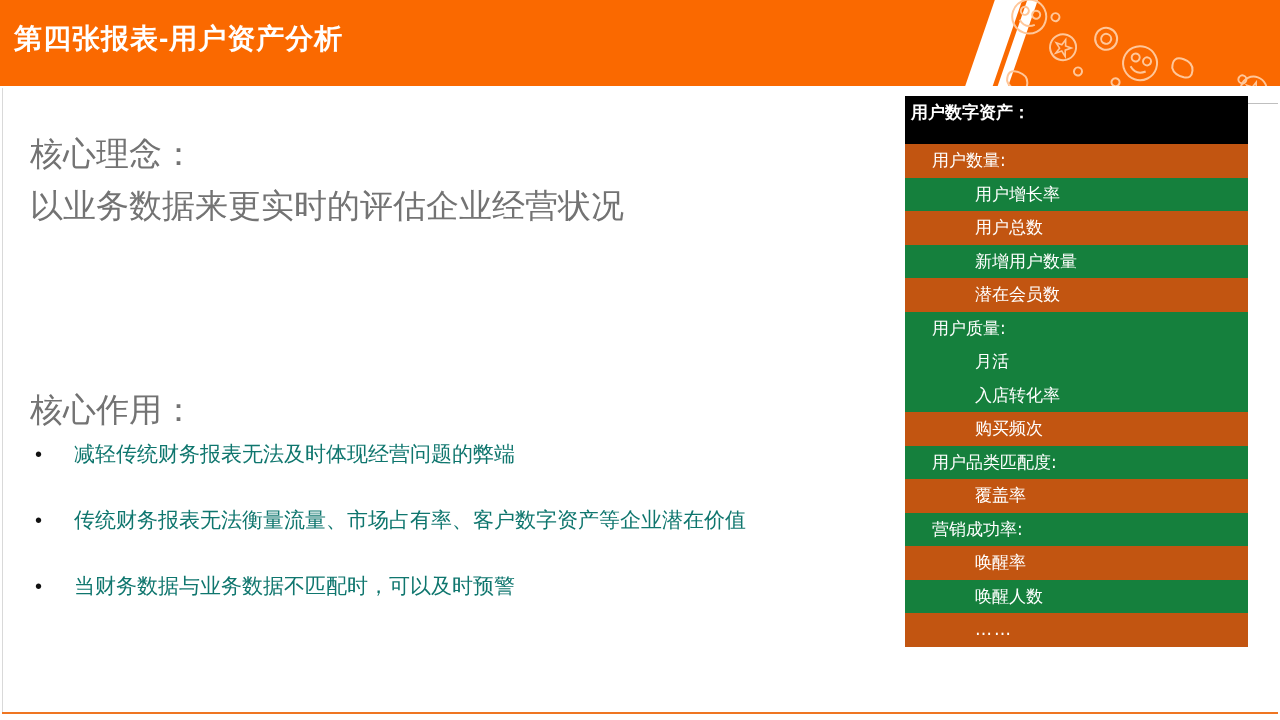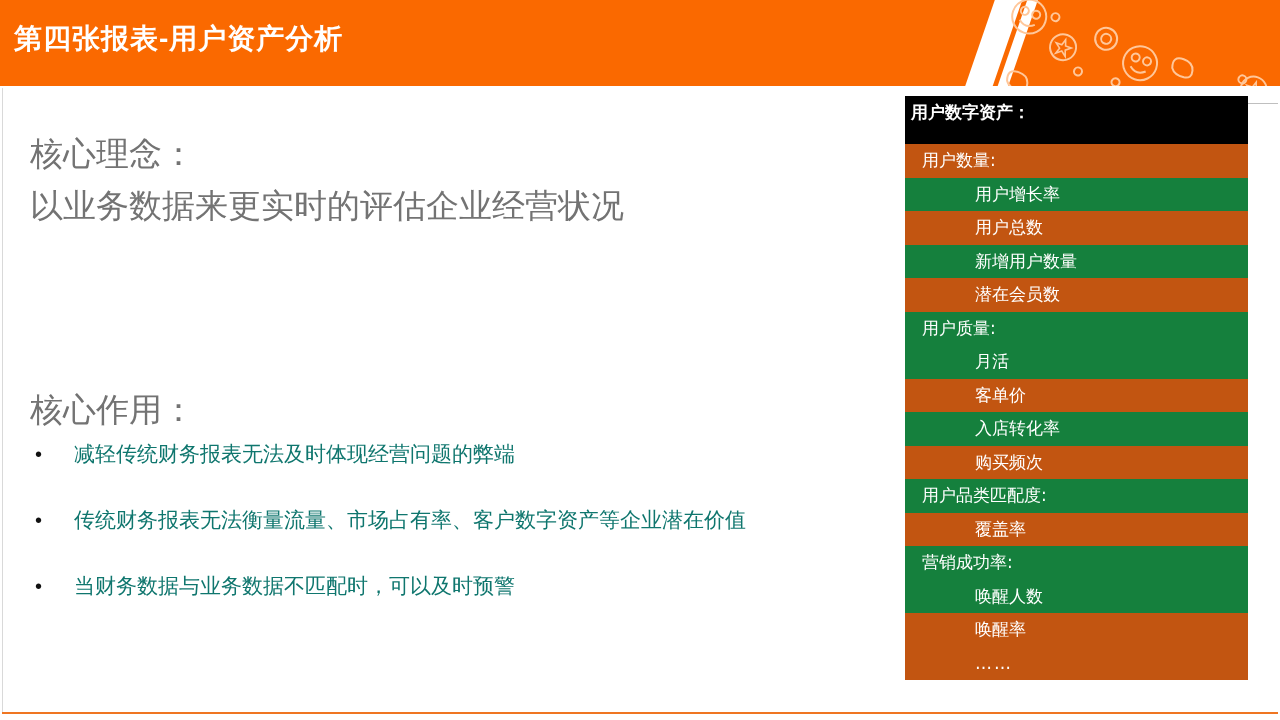--- a/index.html
+++ b/index.html
@@ -171,21 +171,21 @@
     height: 33.5px;
     line-height: 33.5px;
     color: #ffffff;
     font-size: 17px;
     white-space: nowrap;
     box-sizing: border-box;
     font-family: "DejaVu Sans", "Liberation Sans", sans-serif;
   }
   .asset-row.dark  { background: #c25511; }
   .asset-row.light { background: #15803d; }
-  .asset-row.lvl1 { padding-left: 17px; }
+  .asset-row.lvl1 { padding-left: 27px; }
   .asset-row.lvl2 { padding-left: 70px; }
   .asset-row.dots { padding-left: 70px; letter-spacing: 2px; }
 </style>
 </head>
 <body>
 
 <div id="slide">
 
   <div id="header">
 
@@ -288,25 +288,24 @@
   <div id="asset-table">
     <div id="asset-table-header">用户数字资产：</div>
     <div id="asset-table-rows">
         <div class="asset-row dark lvl1">用户数量:</div>
         <div class="asset-row light lvl2">用户增长率</div>
         <div class="asset-row dark lvl2">用户总数</div>
         <div class="asset-row light lvl2">新增用户数量</div>
         <div class="asset-row dark lvl2">潜在会员数</div>
         <div class="asset-row light lvl1">用户质量:</div>
         <div class="asset-row light lvl2">月活</div>
-        <div class="asset-row dark lvl2">客单价</div>
         <div class="asset-row light lvl2">入店转化率</div>
         <div class="asset-row dark lvl2">购买频次</div>
         <div class="asset-row light lvl1">用户品类匹配度:</div>
         <div class="asset-row dark lvl2">覆盖率</div>
         <div class="asset-row light lvl1">营销成功率:</div>
+        <div class="asset-row dark lvl2">唤醒率</div>
         <div class="asset-row light lvl2">唤醒人数</div>
-        <div class="asset-row dark lvl2">唤醒率</div>
         <div class="asset-row dark lvl2 dots">……</div>
       </div>
   </div>
 
 </div>
 
 </body></html>

